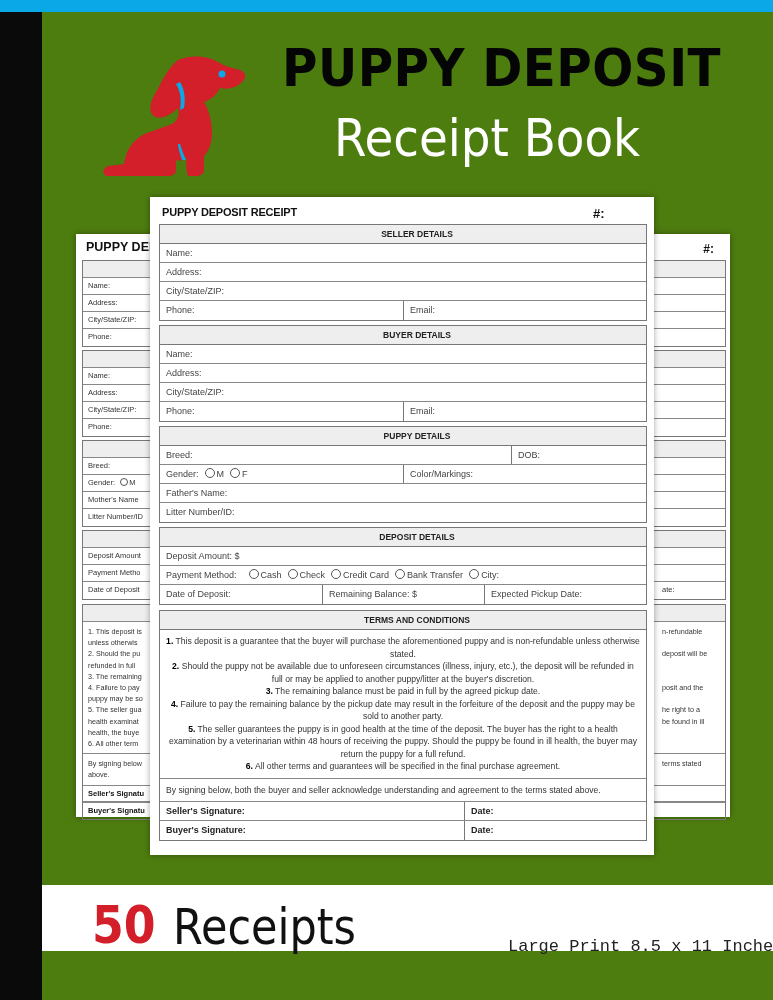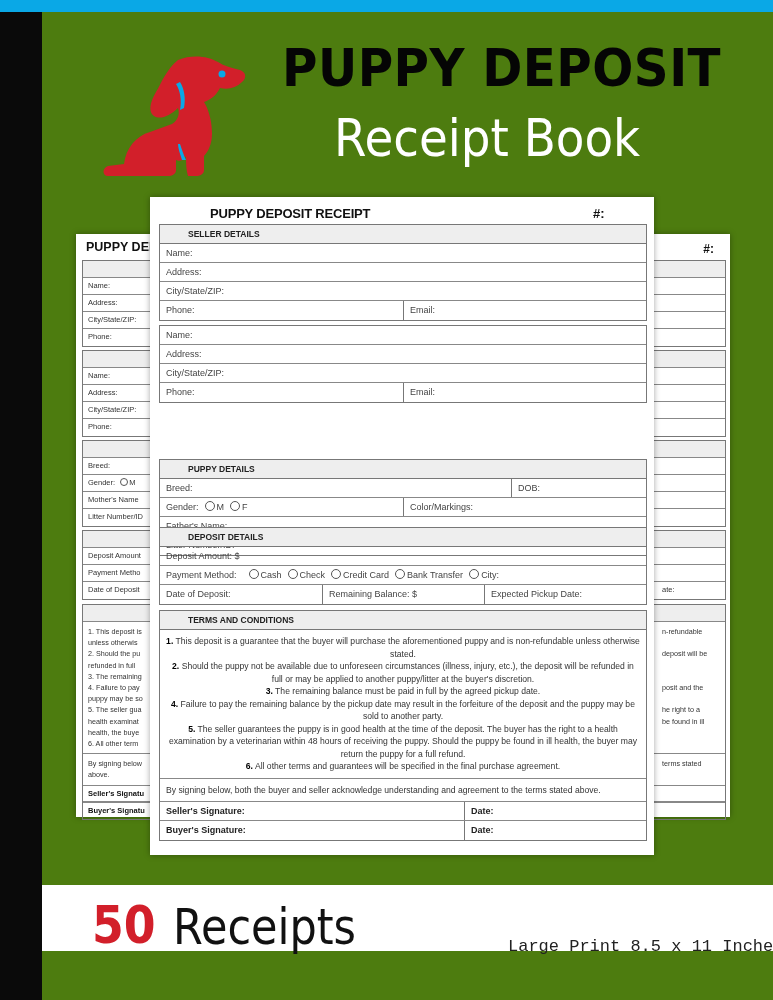--- a/index.html
+++ b/index.html
@@ -24,25 +24,25 @@
   .bp-title { position: absolute; left: 10px; top: 6px; font-size: 12.5px; font-weight: bold; color: #111; white-space: nowrap; }
   .bp-hash { position: absolute; right: 16px; top: 8px; font-size: 12px; font-weight: bold; color: #111; }
 
   .mini-table { position: absolute; border: 1px solid #777; }
   .mini-row { height: 17px; border-bottom: 1px solid #888; font-size: 7.5px; color: #333; padding-left: 5px; line-height: 16px; white-space: nowrap; overflow: hidden; }
   .mini-row:last-child { border-bottom: none; }
   .mini-row.head { background: #eeeeee; }
   .mini-terms { font-size: 7.2px; color: #333; padding: 4px 5px; line-height: 11.2px; white-space: nowrap; overflow: hidden; }
 
   
-  .fp-title { position: absolute; left: 12px; top: 9px; font-size: 13px; font-weight: bold; color: #111; letter-spacing: -0.2px; margin-left: 48px; }
+  .fp-title { position: absolute; left: 12px; top: 9px; font-size: 11px; font-weight: bold; color: #111; letter-spacing: -0.2px; }
   .fp-hash { position: absolute; left: 443px; top: 9px; font-size: 13px; font-weight: bold; color: #111; }
 
   .sect { position: absolute; left: 9px; width: 488px; border: 1.5px solid #777; }
-  .sect-head { height: 19px; background: #eeeeee; border-bottom: 1.5px solid #777; text-align: left; font-size: 8.5px; font-weight: bold; color: #222; line-height: 18px; padding-left: 28px; }
+  .sect-head { height: 19px; background: #eeeeee; border-bottom: 1.5px solid #777; text-align: center; font-size: 8.5px; font-weight: bold; color: #222; line-height: 18px; padding-left: 28px; }
   .row { display: flex; border-bottom: 1.5px solid #888; height: 19px; }
   .row:last-child { border-bottom: none; }
   .cell { font-size: 9px; color: #444; padding-left: 6px; line-height: 18px; white-space: nowrap; overflow: hidden; }
   .cell + .cell { border-left: 1.5px solid #777; }
   .radio { display: inline-block; width: 10px; height: 10px; border: 1px solid #555; border-radius: 50%; vertical-align: -1px; margin: 0 2px 0 6px; }
   .row.tall { height: auto; text-align: center; }
   .terms { padding: 5px 6px; font-size: 8.6px; color: #333; line-height: 12.5px; }
   .terms b { color: #000; }
   .sign .cell { font-weight: bold; color: #222; }
 
@@ -188,36 +188,37 @@
       <div class="row">
           <div class="cell" style="flex:1">City/State/ZIP:</div>
         </div>
       <div class="row">
         <div class="cell" style="width:243px">Phone:</div>
         <div class="cell" style="flex:1">Email:</div>
       </div>
     </div>
 
     <div class="sect" style="top:128px;">
+      <div class="sect-head">BUYER DETAILS</div>
       <div class="row">
           <div class="cell" style="flex:1">Name:</div>
         </div>
       <div class="row">
           <div class="cell" style="flex:1">Address:</div>
         </div>
       <div class="row">
           <div class="cell" style="flex:1">City/State/ZIP:</div>
         </div>
       <div class="row">
         <div class="cell" style="width:243px">Phone:</div>
         <div class="cell" style="flex:1">Email:</div>
       </div>
     </div>
 
-    <div class="sect" style="top:229px;margin-top:33px;">
+    <div class="sect" style="top:229px;">
       <div class="sect-head">PUPPY DETAILS</div>
       <div class="row">
         <div class="cell" style="width:351px">Breed:</div>
         <div class="cell" style="flex:1">DOB:</div>
       </div>
       <div class="row">
         <div class="cell" style="width:243px">
           <span>Gender:</span><span class="radio"></span><span>M</span><span class="radio"></span><span>F</span>
         </div>
         <div class="cell" style="flex:1">Color/Markings:</div>

